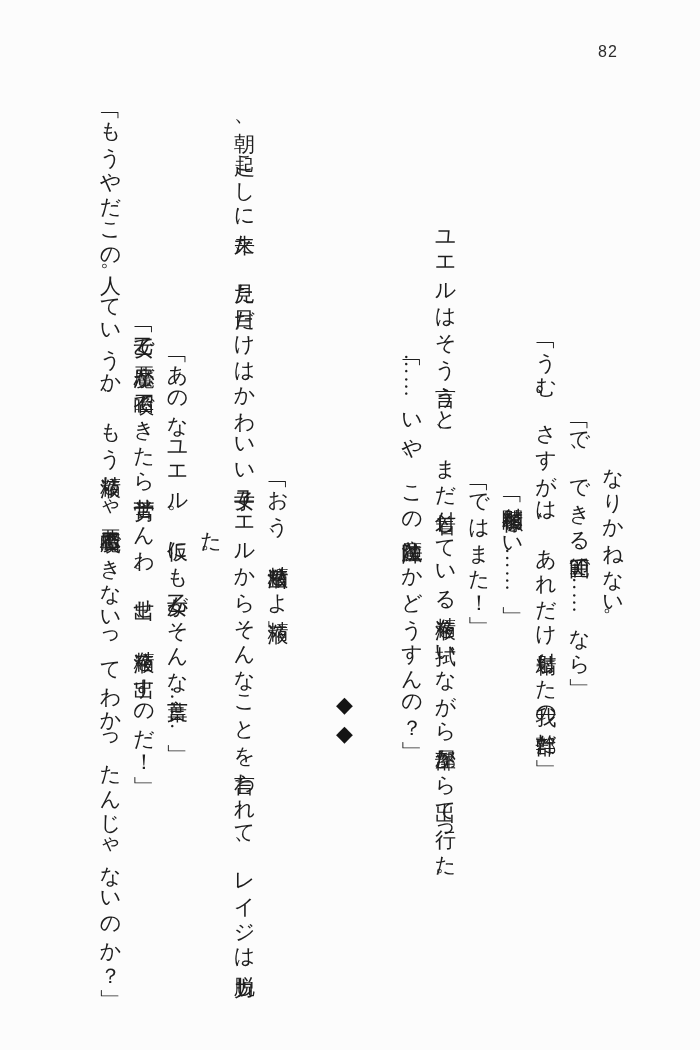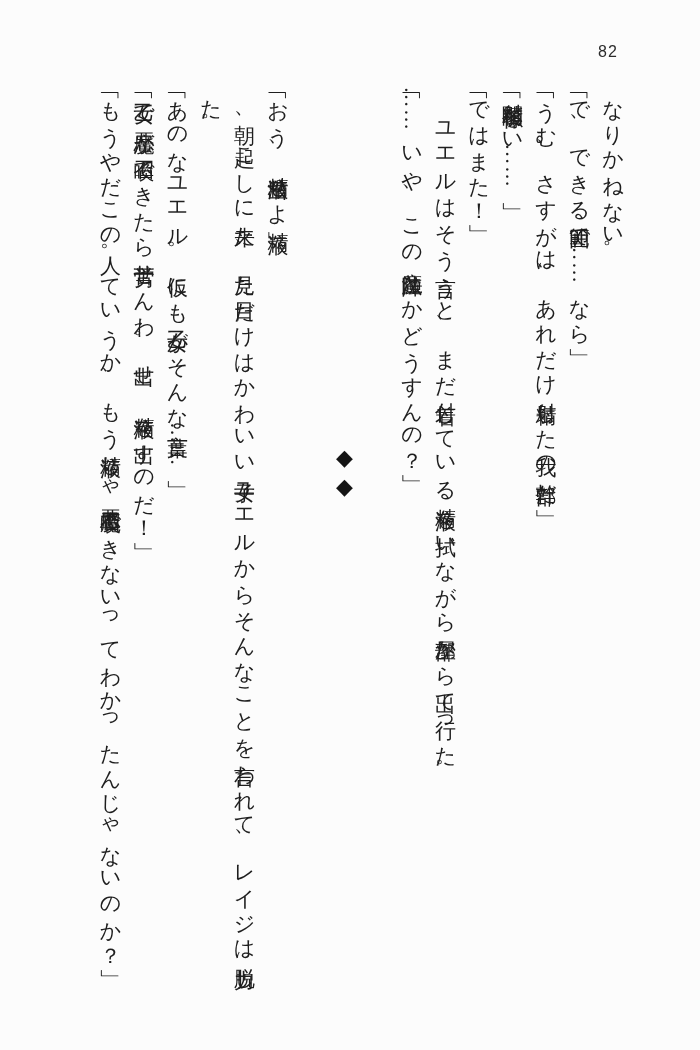--- a/index.html
+++ b/index.html
@@ -7,20 +7,21 @@
     padding: 0;
     background: #e8e8e8;
   }
   #book-page {
     position: relative;
     width: 700px;
     height: 1050px;
     background: #fcfcfc;
     overflow: hidden;
     font-family: "Liberation Serif", "DejaVu Serif", serif;
+    text-align: center;
   }
   .folio {
     position: absolute;
     top: 43px;
     left: 598px;
     font-family: "Liberation Sans", "DejaVu Sans", sans-serif;
     font-size: 16px;
     font-weight: 500;
     letter-spacing: 1px;
     color: #2b2b2b;

